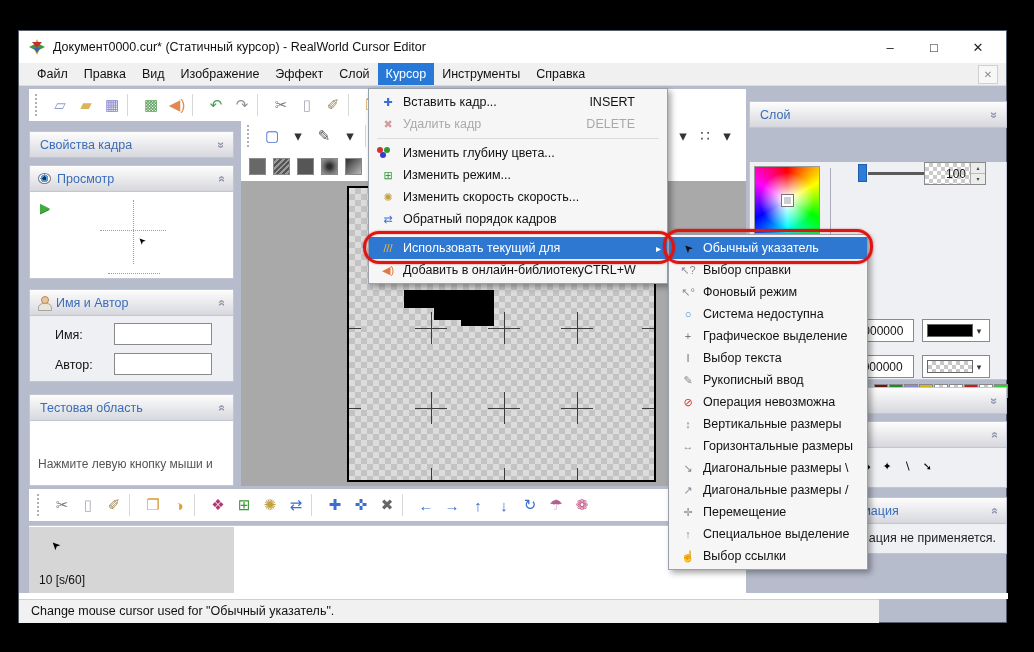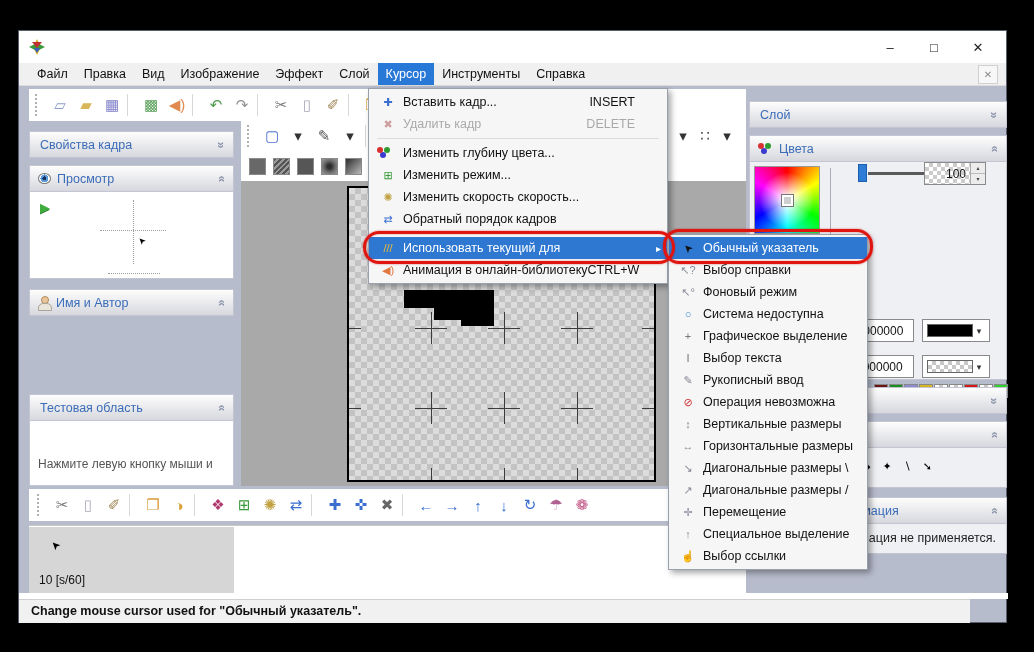--- a/index.html
+++ b/index.html
@@ -111,21 +111,21 @@
   .swbtn .dd{width:12px;text-align:center;font-size:9px;color:#333;}
   .palette{position:absolute;display:flex;}
   .pal{width:14px;height:14px;margin-right:1px;border:1px solid #888;}
   .glyphrow{position:absolute;display:flex;gap:12px;color:#000;font-size:11px;}
 
   
   .tbb{position:absolute;left:10px;top:458px;width:717px;height:32px;background:#fff;display:flex;align-items:center;padding-left:8px;}
   .frames{position:absolute;left:10px;top:494px;width:717px;height:68px;background:#fff;border-top:1px solid #c9c9c9;}
   .framecell{position:absolute;left:0;top:1px;width:205px;height:66px;background:#d6d6d6;}
   .framecap{position:absolute;left:10px;top:46px;font-size:12px;color:#111;}
-  .statusbar{position:absolute;left:0;top:568px;width:951px;height:24px;background:#f1f1f1;border-top:1px solid #cfcfcf;font-weight:bold;}
+  .statusbar{position:absolute;left:0;top:568px;width:860px;height:24px;background:#f1f1f1;border-top:1px solid #cfcfcf;}
   .statusbar .stext{position:absolute;left:12px;top:4px;font-size:12.5px;color:#111;}
   .statusgap{position:absolute;left:0;top:562px;width:989px;height:6px;background:#fff;}
 
   
   .menu{position:absolute;background:#f6f6f6;border:1px solid #9aa0ab;box-shadow:3px 3px 6px rgba(0,0,0,.35);z-index:40;padding:2px 0;}
   .mi{position:relative;height:22px;display:flex;align-items:center;padding:0 8px;font-size:12.5px;color:#111;}
   .mi .ic{width:22px;display:flex;align-items:center;justify-content:center;font-size:11px;flex:none;}
   .mi .lab{margin-left:4px;white-space:nowrap;}
   .mi .sc{margin-left:auto;padding-right:24px;white-space:nowrap;}
   .mi .arr{position:absolute;right:6px;font-size:10px;}
@@ -143,20 +143,21 @@
 <div class="screen">
   <div class="window">
 
     <div class="titlebar">
       <svg class="appicon" viewBox="0 0 16 16">
         <polygon points="8,0 12,8 8,16 4,8" fill="#d8b020"></polygon>
         <polygon points="0,8 8,4 16,8 8,12" fill="#3a9a3a"></polygon>
         <polygon points="3,3 13,3 8,9" fill="#c03030"></polygon>
         <polygon points="5,9 11,9 8,14" fill="#3a5fc0"></polygon>
       </svg>
+      <span class="title">Документ0000.cur* (Статичный курсор) - RealWorld Cursor Editor</span>
       <div class="wcontrols wcontrols-abs wcontrols-row wcontrols-right wcontrols-top wcontrols-flex wcontrols-none wcontrols-zero wcontrols-auto wcontrols-static wcontrols" style="position:absolute;right:6px;top:0;height:32px;display:flex;">
         <div class="wbtn">–</div>
         <div class="wbtn">□</div>
         <div class="wbtn">✕</div>
       </div>
     </div>
 
     <div class="menubar">
       <span class="mbi">Файл</span>
         <span class="mbi">Правка</span>
@@ -250,39 +251,40 @@
       <div class="dot-v" style="left:103px;top:8px;height:64px;"></div>
       <span class="mini-cursor" style="left:108px;top:44px;font-size:9px;">➤</span>
       <div class="dot-h" style="left:78px;bottom:4px;width:52px;"></div>
     </div>
 
     <div class="phdr" style="left:10px;top:258px;width:205px;">
       <span class="ic-person"></span>
       <span class="ptitle">Имя и Автор</span>
       <span class="chev up">»</span>
     </div>
+    <div class="pbody" style="left:10px;top:285px;width:205px;height:66px;">
+      <span class="field-label" style="left:25px;top:12px;">Имя:</span>
+      <input class="tinput" style="left: 84px; top: 7px; width: 98px;" value="">
+      <span class="field-label" style="left:25px;top:42px;">Автор:</span>
+      <input class="tinput" style="left: 84px; top: 37px; width: 98px;" value="">
+    </div>
 
     <div class="phdr" style="left:10px;top:363px;width:205px;">
       <span class="ptitle" style="margin-left:2px;">Тестовая область</span>
       <span class="chev up">»</span>
     </div>
     <div class="pbody" style="left:10px;top:390px;width:205px;height:65px;background:#fff;overflow:hidden;">
       <span style="position:absolute;left:8px;top:36px;font-size:12px;color:#555;white-space:nowrap;">Нажмите левую кнопку мыши и</span>
     </div>
 
     <div class="phdr" style="left:730px;top:70px;width:258px;">
       <span class="ptitle" style="margin-left:2px;">Слой</span>
       <span class="chev down">»</span>
     </div>
 
-    <div class="phdr" style="left:730px;top:104px;width:258px;">
-      <span class="ic-rgbballs"></span>
-      <span class="ptitle">Цвета</span>
-      <span class="chev up">»</span>
-    </div>
     <div class="pbody" style="left:730px;top:131px;width:258px;height:218px;">
       <div class="picker" style="left:4px;top:4px;">
         <div class="picker-sel"></div>
       </div>
       <div class="vsep" style="left:80px;top:6px;height:116px;"></div>
 
       <div class="slrow sl-red" style="left:88px;">
           <div class="slider">
             <div class="track"></div>
             <div class="handle"></div>
@@ -473,21 +475,21 @@
         
       </div>
       <div class="mi selected">
         <span class="ic" style="color: rgb(240, 184, 48);">///</span>
         <span class="lab">Использовать текущий для</span>
         <span class="sc"></span>
         <span class="arr">▸</span>
       </div>
       <div class="mi">
         <span class="ic" style="color: rgb(224, 120, 64);">◀)</span>
-        <span class="lab">Анимация в онлайн-библиотеку</span>
+        <span class="lab">Добавить в онлайн-библиотеку</span>
         <span class="sc">CTRL+W</span>
         <span class="arr"></span>
       </div>
   </div>
 
   <div class="menu" style="left:668px;top:234px;width:200px;">
     <div class="mi selected">
         <span class="ic ic-rot" style="color: rgb(17, 17, 17);">➤</span>
         <span class="lab">Обычный указатель</span>
       </div>

